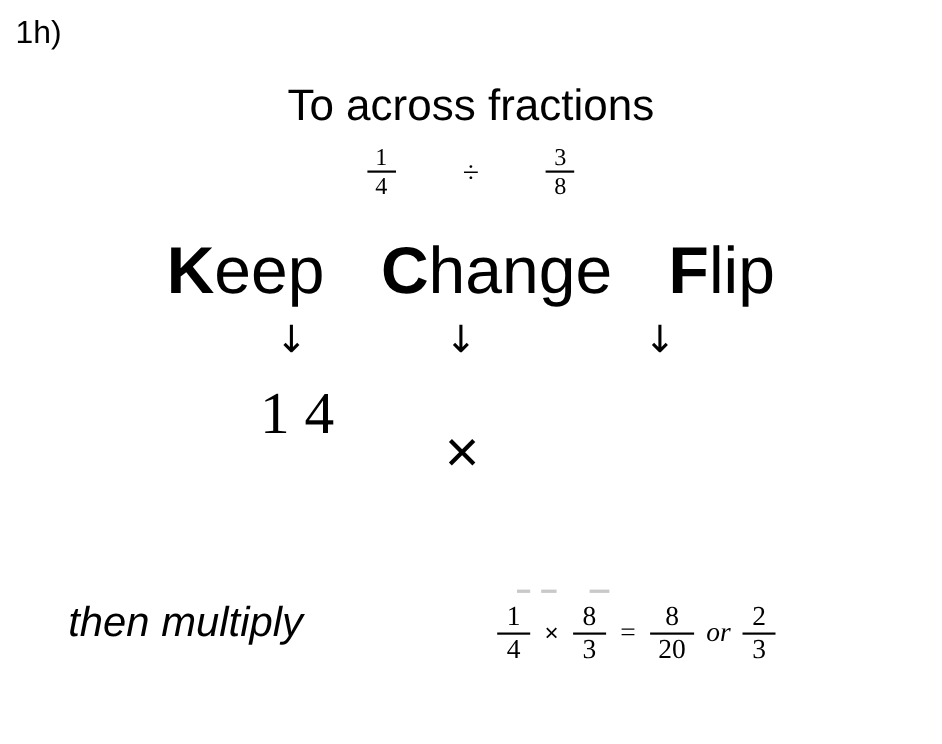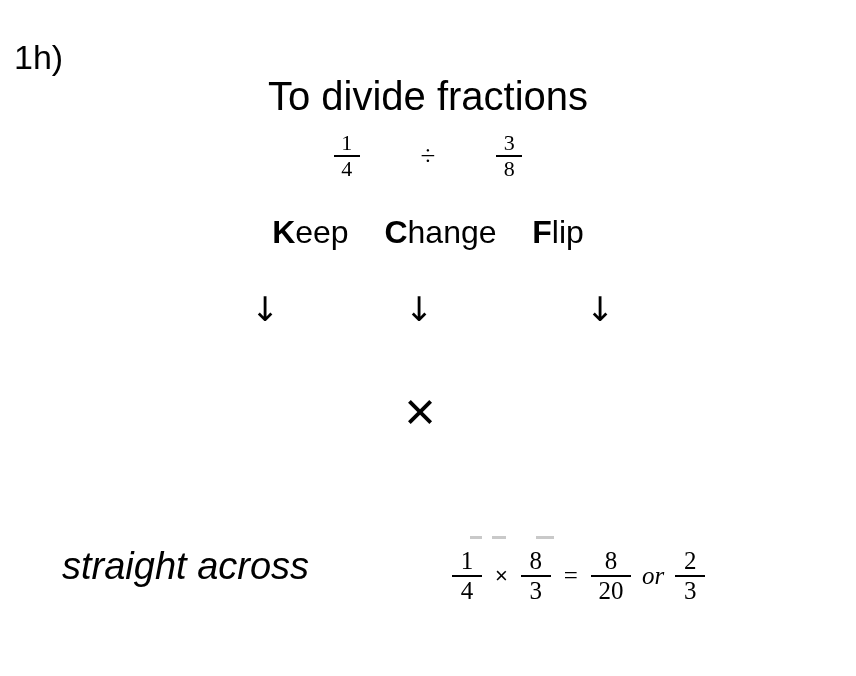--- a/index.html
+++ b/index.html
@@ -16,25 +16,24 @@
     color: #000000;
     -webkit-font-smoothing: antialiased;
   }
 
   .abs { position: absolute; }
 
   
   #problem-label {
     left: 14px;
     top: 16px;
-    font-size: 34px;
-    line-height: 1;
-    font-family: "Liberation Sans", sans-serif;
-    white-space: nowrap;
-    margin-top: 24px;
+    font-size: 29px;
+    line-height: 1;
+    font-family: "Liberation Sans", sans-serif;
+    white-space: nowrap;
   }
 
   
   #heading {
     left: 0;
     right: 0;
     top: 76px;
     text-align: center;
     font-size: 40px;
     line-height: 1;
@@ -77,21 +76,21 @@
   }
   #expr-divide .gap-a { display:inline-block; width: 52px; }
   #expr-divide .gap-b { display:inline-block; width: 52px; }
 
   
   #kcf {
     left: 0;
     right: 0;
     top: 216px;
     text-align: center;
-    font-size: 32px;
+    font-size: 60px;
     line-height: 1;
     font-family: "Liberation Sans", sans-serif;
     white-space: nowrap;
   }
   #kcf .cap { font-weight: bold; }
   #kcf .rest { font-weight: normal; }
   #kcf .word { display: inline-block; }
   #kcf .wgap { display: inline-block; width: 18px; }
 
   
@@ -196,21 +195,21 @@
   }
   #artifact-a { left: 0px;  width: 12px; }
   #artifact-b { left: 22px; width: 14px; }
   #artifact-c { left: 66px; width: 18px; background: #bdbdbd; }
 </style>
 </head>
 <body>
 
 <div class="abs" id="problem-label">1h)</div>
 
-<div class="abs" id="heading">To divide fractions</div>
+<div class="abs" id="heading">To across fractions</div>
 
 <div class="abs" id="expr-divide">
   <span class="frac">
     <span class="num">1</span>
     <span class="bar"></span>
     <span class="den">4</span>
   </span>
   <span class="gap-a"></span>
   <span class="op">÷</span>
   <span class="gap-b"></span>
@@ -229,25 +228,30 @@
   <span class="word"><span class="cap">F</span><span class="rest">lip</span></span>
 </div>
 
 <div class="abs" id="arrows">
   <span class="arrow" id="arrow-keep">↓</span>
   <span class="arrow" id="arrow-change">↓</span>
   <span class="arrow" id="arrow-flip">↓</span>
 </div>
 
 <div class="abs" id="expr-multiply">
+  <span class="bigfrac" id="big-frac-left">
+    <span class="num">1</span>
+    <span class="bar"></span>
+    <span class="den">4</span>
+  </span>
   <span id="big-times">×</span>
 </div>
 
 <div class="abs" id="note">
-  <span class="line">straight across</span>
+  <span class="line">then multiply</span>
 </div>
 
 <div class="abs" id="artifacts">
   <span id="artifact-a"></span>
   <span id="artifact-b"></span>
   <span id="artifact-c"></span>
 </div>
 
 <div class="abs" id="equation">
   <span class="frac">

